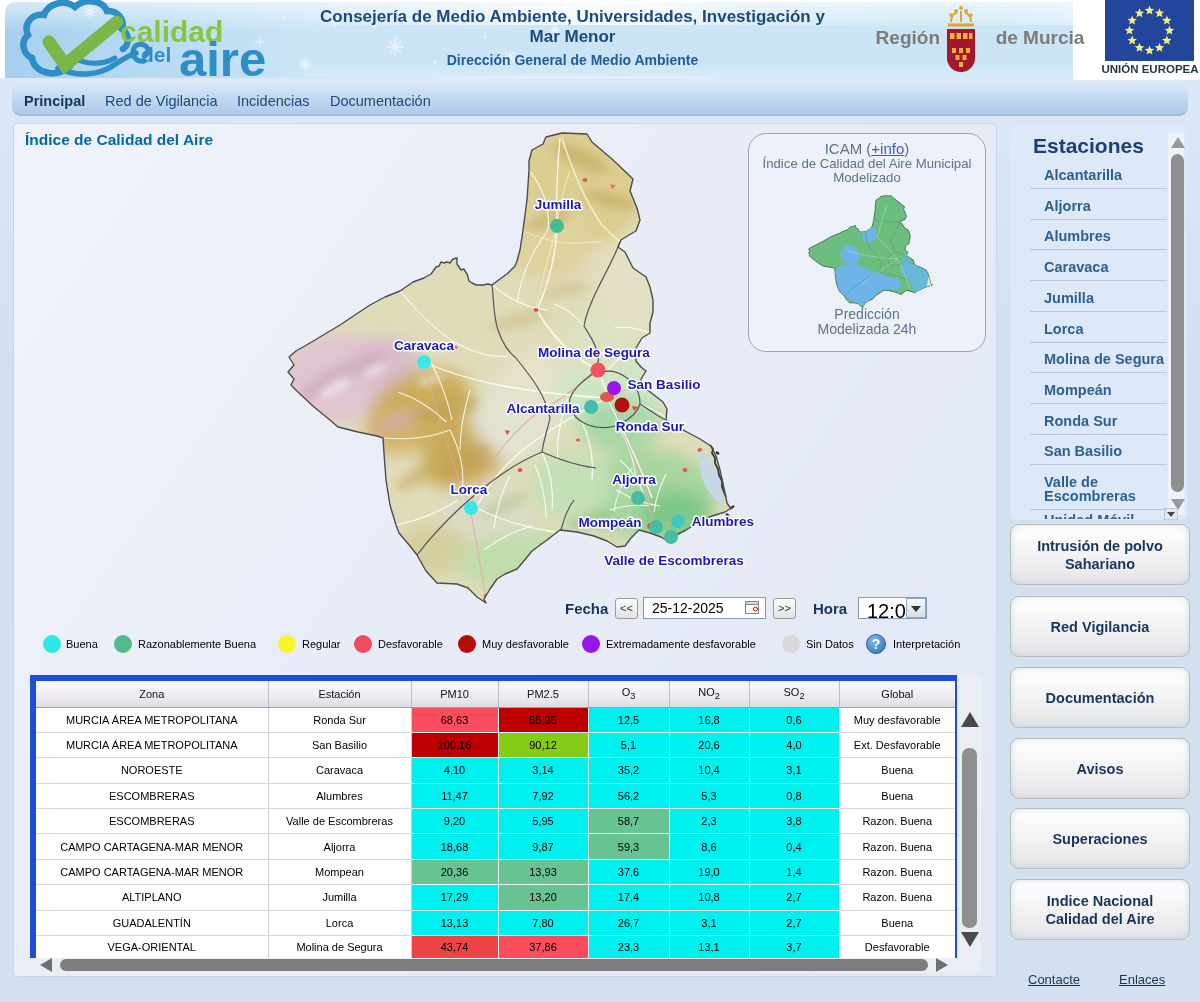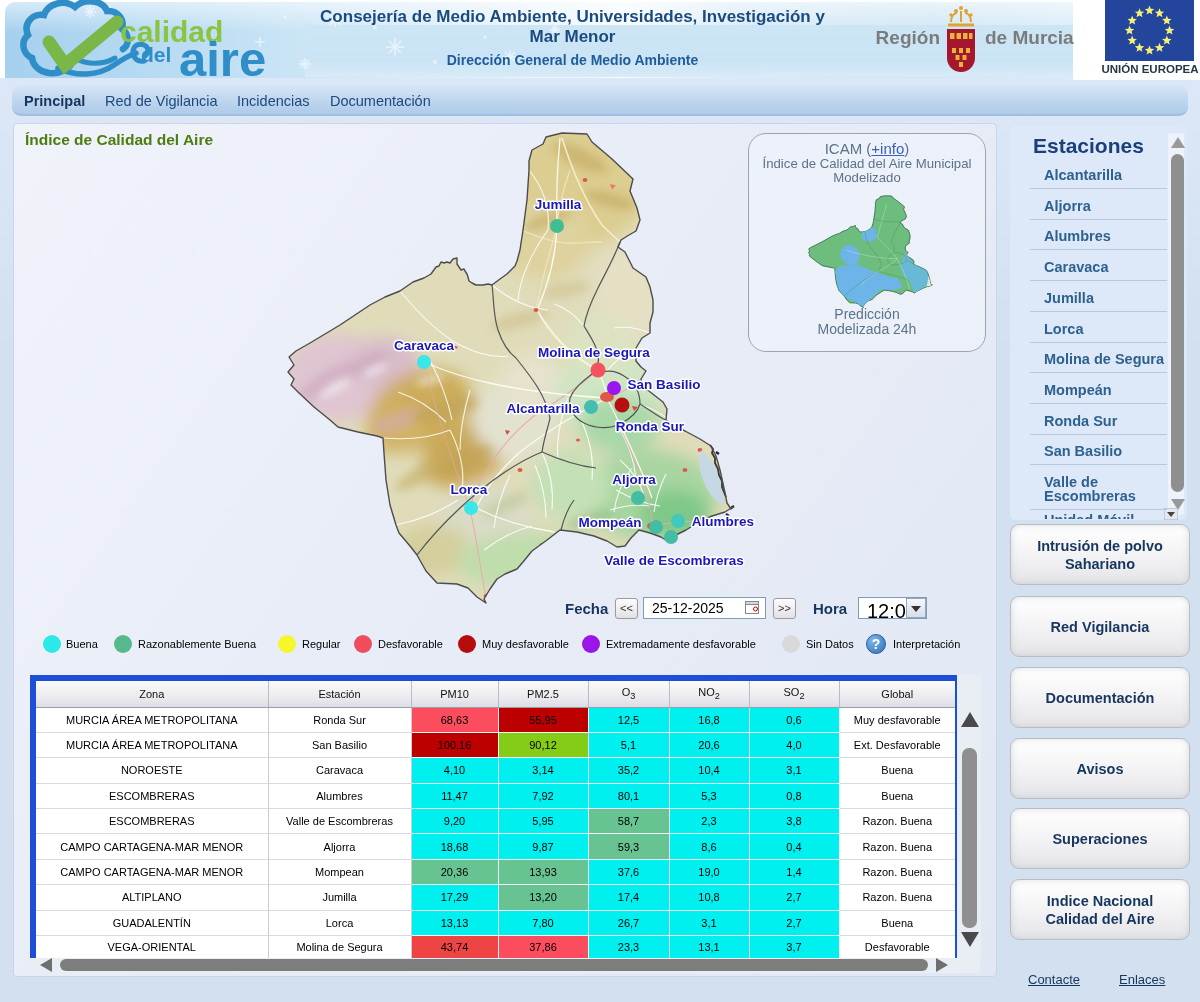--- a/index.html
+++ b/index.html
@@ -15,40 +15,40 @@
     linear-gradient(to bottom, rgba(255,255,255,0.55) 0%, rgba(255,255,255,0.0) 40%),
     linear-gradient(to right, #a5d0ee 0%, #b9dcf3 14%, #d3e9f7 30%, #e9f4fb 44%, #f5fafd 52%, #d7eaf7 62%, #cfe6f5 78%, #d9edf8 90%, #e4f1fa 100%);
 }
 #hdr-band { left:305px; top:25px; width:800px; height:52px; background:linear-gradient(to bottom,#cde6f6 0%, #cbe4f5 70%, #d8ebf8 100%); }
 #hdr-white-tr { left:1073px; top:0px; width:127px; height:80px; background:#ffffff; }
 .cons { color:#1b4a7e; font-weight:bold; text-align:center; }
 #cons1 { left:315px; top:7px; width:515px; font-size:17px; }
 #cons2 { left:315px; top:27px; width:515px; font-size:17px; }
 #cons3 { left:315px; top:52px; width:515px; font-size:14px; color:#1f5c9a; }
 #regionmurcia-r { left:860px; top:27px; width:80px; font-size:19px; font-weight:bold; color:#7b7b7b; text-align:right;}
-#regionmurcia-d { left:985px; top:27px; width:110px; font-size:19px; font-weight:bold; color:#7b7b7b; }
+#regionmurcia-d { left:985px; top:27px; width:110px; font-size:19px; font-weight:bold; color:#7b7b7b;text-align:center; }
 #euflag { left:1105px; top:0; }
 #eutext { left:1100px; top:63px; width:100px; text-align:center; font-size:11.5px; font-weight:bold; color:#253746; letter-spacing:0px; }
 
 
 #nav {
   left:12px; top:85px; width:1176px; height:31px; border-radius:9px;
   background:linear-gradient(to bottom,#d8e6f6 0%, #c2d8ef 45%, #aecbe9 100%);
   border-bottom:2px solid #9dbede;
   font-size:14.5px; color:#1b4a7e;
 }
 #nav span { position:absolute; top:8px; }
 
 
 #panel {
   left:13px; top:123px; width:984px; height:854px;
   background:linear-gradient(125deg, #f0f3fa 0%, #e9edf7 40%, #e1e8f4 100%);
   border:1px solid #c9d5e8; border-radius:4px;
 }
-#title { left:25px; top:131px; font-size:15.5px; font-weight:bold; color:#4d7c0f; }
+#title { left:25px; top:131px; font-size:15.5px; font-weight:bold; color:#0369a1; }
 
 
 #icam {
   left:748px; top:133px; width:238px; height:219px;
   border:1px solid #9aa5b2; border-radius:18px;
   background:rgba(244,248,252,0.45);
   text-align:center; color:#5c7389;
 }
 #icam .l1 { margin-top:6px; font-size:15px; }
 #icam .l1 a { color:#3b5fc0; }
@@ -523,21 +523,21 @@
           <td class="c cy">35,2</td>
           <td class="c cy">10,4</td>
           <td class="c cy">3,1</td>
           <td>Buena</td>
         </tr>
 <tr>
           <td>ESCOMBRERAS</td>
           <td>Alumbres</td>
           <td class="c cy">11,47</td>
           <td class="c cy">7,92</td>
-          <td class="c cy">80,1</td>
+          <td class="c cy">56,2</td>
           <td class="c cy">5,3</td>
           <td class="c cy">0,8</td>
           <td>Buena</td>
         </tr>
 <tr>
           <td>ESCOMBRERAS</td>
           <td>Valle de Escombreras</td>
           <td class="c cy">9,20</td>
           <td class="c cy">5,95</td>
           <td class="c gr">58,7</td>

